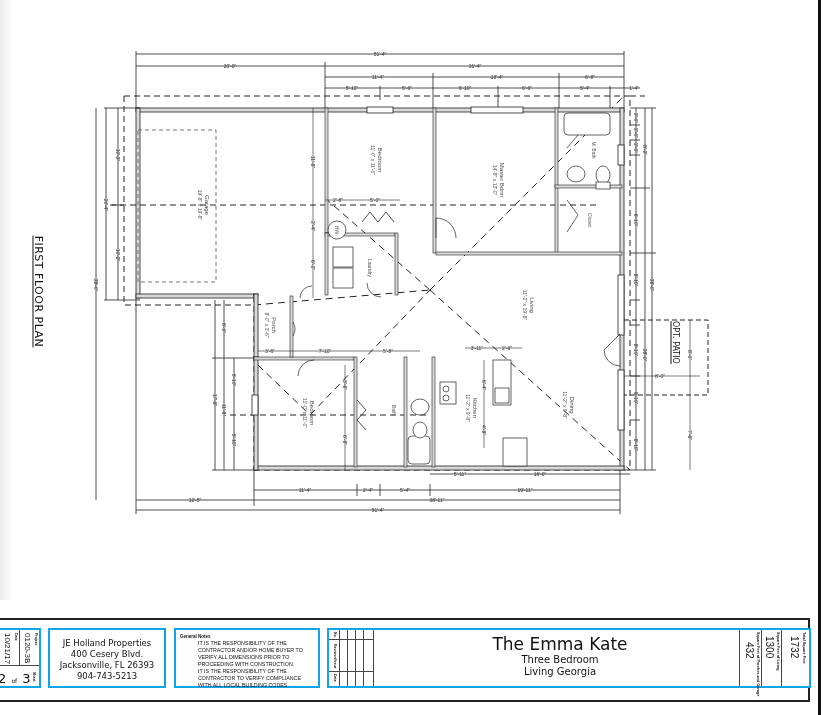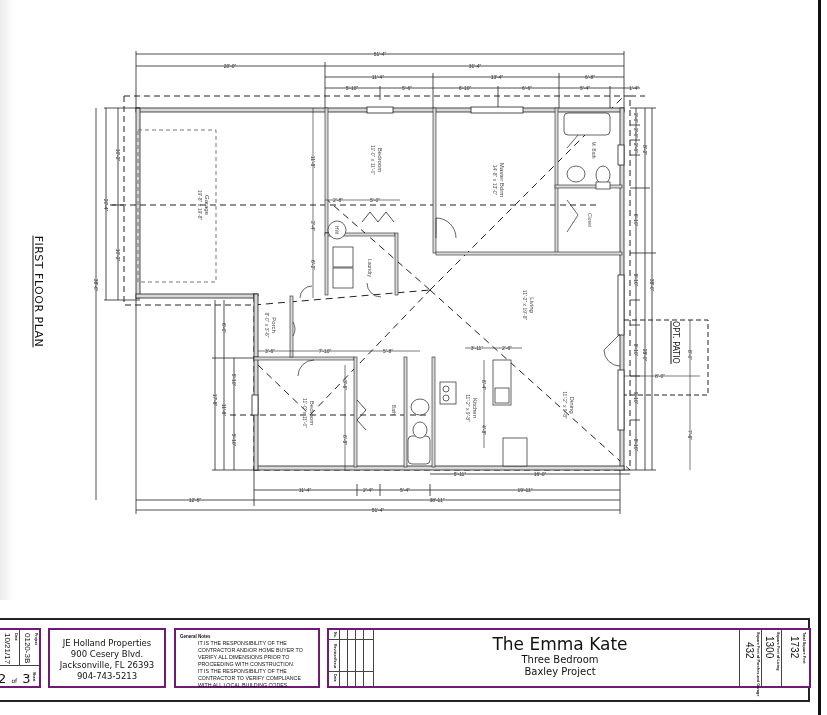--- a/index.html
+++ b/index.html
@@ -10,21 +10,21 @@
   .dim { font-family:"Liberation Sans", sans-serif; font-size:5px; fill:#333; }
   .room { font-family:"Liberation Sans", sans-serif; font-size:6px; fill:#444; }
   .roomsz { font-family:"Liberation Sans", sans-serif; font-size:5px; fill:#555; }
   .sheet-title { position:absolute; left:28px; top:225px; width:20px; height:140px; }
   .sheet-title span { position:absolute; left:-55px; top:60px; width:130px; transform:rotate(90deg); font-family:"DejaVu Sans", sans-serif; font-size:11px; letter-spacing:0.5px; text-decoration:underline; text-align:center; white-space:nowrap; }
   .patio-label { position:absolute; left:660px; top:320px; width:30px; height:50px; }
   .patio-label span { position:absolute; left:-20px; top:18px; width:70px; transform:rotate(90deg); font-family:"DejaVu Sans", sans-serif; font-size:8px; text-decoration:underline; text-align:center; white-space:nowrap; }
 
   
   .tb-outer { position:absolute; left:-4px; top:618px; width:812px; height:80px; border-top:2px solid #222; border-bottom:2px solid #222; border-right:2px solid #222; }
-  .box { position:absolute; border:2px solid #701a75; background:#fff; box-sizing:border-box; }
+  .box { position:absolute; border:2px solid #0ea5e9; background:#fff; box-sizing:border-box; }
   .page-box { left:-4px; top:628px; width:45px; height:60px; }
   .page-box .cell { position:absolute; border-right:1px solid #444; border-bottom:1px solid #444; box-sizing:border-box; }
   .vtext { position:absolute; transform:rotate(90deg); transform-origin:left top; white-space:nowrap; font-family:"Liberation Sans", sans-serif; }
   .company-box { left:48px; top:628px; width:118px; height:60px; text-align:center; font-family:"DejaVu Sans", sans-serif; font-size:8.5px; line-height:11px; padding-top:8px; }
   .notes-box { left:174px; top:628px; width:146px; height:60px; font-family:"Liberation Sans", sans-serif; font-size:5.3px; line-height:7px; padding:3px 6px 0 8px; }
   .notes-box .nh { font-weight:bold; font-size:4.5px; margin-left:-4px; }
   .notes-box .nl { padding-left:14px; }
   .main-box { left:327px; top:628px; width:484px; height:60px; }
   .rev-grid { position:absolute; left:0; top:0; width:44px; height:56px; }
   .rev-grid .rc { position:absolute; top:0; height:56px; border-right:1px solid #444; }
@@ -349,21 +349,21 @@
   <div style="position:absolute;left:0;top:38px;width:40px;height:18px;font-family:'DejaVu Sans',sans-serif;">
     <span style="font-size:13px;">2</span>
     <span style="font-size:6px;">of</span>
     <span style="font-size:13px;">3</span>
     <span class="vtext" style="left:38px;top:4px;font-size:3.5px;font-weight:bold;">Sheet</span>
   </div>
 </div>
 
 <div class="box company-box">
   <div>JE Holland Properties</div>
-  <div>900 Cesery Blvd.</div>
+  <div>400 Cesery Blvd.</div>
   <div>Jacksonville, FL 26393</div>
   <div>904-743-5213</div>
 </div>
 
 <div class="box notes-box">
   <div class="nh">General Notes</div>
   <div class="nl">IT IS THE RESPONSIBILITY OF THE</div>
   <div class="nl">CONTRACTOR AND/OR HOME BUYER TO</div>
   <div class="nl">VERIFY ALL DIMENSIONS PRIOR TO</div>
   <div class="nl">PROCEEDING WITH CONSTRUCTION.</div>
@@ -382,21 +382,21 @@
     <div class="rc" style="left:10px;width:8px;"></div>
     <div class="rc" style="left:18px;width:8px;"></div>
     <div class="rc" style="left:26px;width:8px;"></div>
     <div class="rc" style="left:34px;width:10px;"></div>
     <div class="rr" style="top:0;height:9px;"></div>
     <div class="rr" style="top:0;height:41px;"></div>
   </div>
   <div class="project-title">
     <div class="t1">The Emma Kate</div>
     <div class="t2">Three Bedroom</div>
-    <div class="t2">Baxley Project</div>
+    <div class="t2">Living Georgia</div>
   </div>
   <div class="sqft" style="left:410px;width:22px;">
     <span class="lbl" style="left:20px;top:2px;">Square Feet of Porches and Garage</span>
     <span class="num" style="left:15px;top:12px;">432</span>
   </div>
   <div class="sqft" style="left:432px;width:20px;">
     <span class="lbl" style="left:18px;top:2px;">Square Feet of Living</span>
     <span class="num" style="left:13px;top:6px;">1300</span>
   </div>
   <div class="sqft" style="left:452px;width:28px;">

